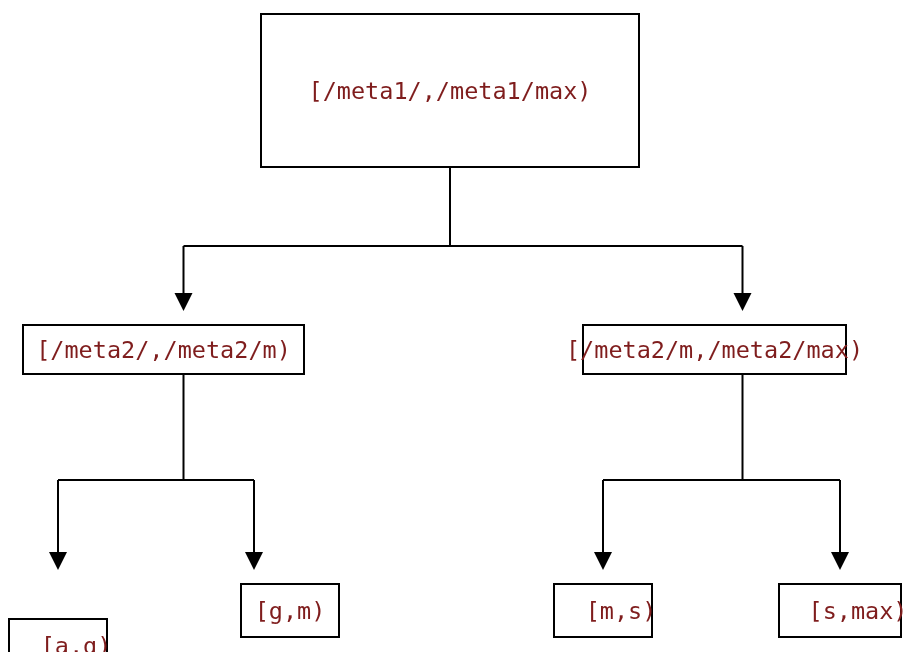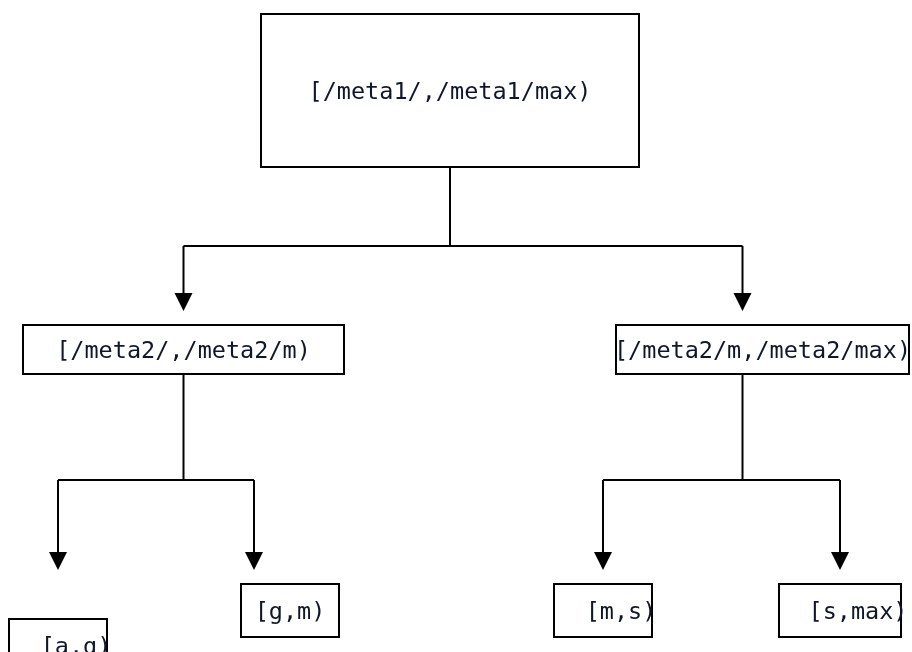--- a/index.html
+++ b/index.html
@@ -21,31 +21,31 @@
     top: 0;
     width: 912px;
     height: 652px;
     pointer-events: none;
   }
   .node {
     position: absolute;
     box-sizing: border-box;
     border: 2px solid #000000;
     background: #ffffff;
-    color: #0f172a;
+    color: #7f1d1d;
     display: flex;
     align-items: center;
     justify-content: center;
     font-size: 23.5px;
     white-space: nowrap;
     letter-spacing: 0;
   }
   .n-root  { left: 260px; top: 13px;  width: 380px; height: 155px; }
-  .n-l2a   { left: 22px;  top: 324px; width: 323px; height: 51px; }
-  .n-l2b   { left: 582px; top: 324px; width: 295px; height: 51px; margin-left: 33px; }
+  .n-l2a   { left: 22px;  top: 324px; width: 283px; height: 51px; }
+  .n-l2b   { left: 582px; top: 324px; width: 265px; height: 51px; }
   .n-leaf0 { left: 8px;   top: 618px; width: 100px; height: 55px; padding-left: 36px; }
   .n-leaf1 { left: 204px; top: 583px; width: 100px; height: 55px; margin-left: 36px; }
   .n-leaf2 { left: 553px; top: 583px; width: 100px; height: 55px; padding-left: 36px; }
   .n-leaf3 { left: 778px; top: 583px; width: 124px; height: 55px; padding-left: 36px; }
 </style>
 </head>
 <body>
 
 <div class="stage">
 

